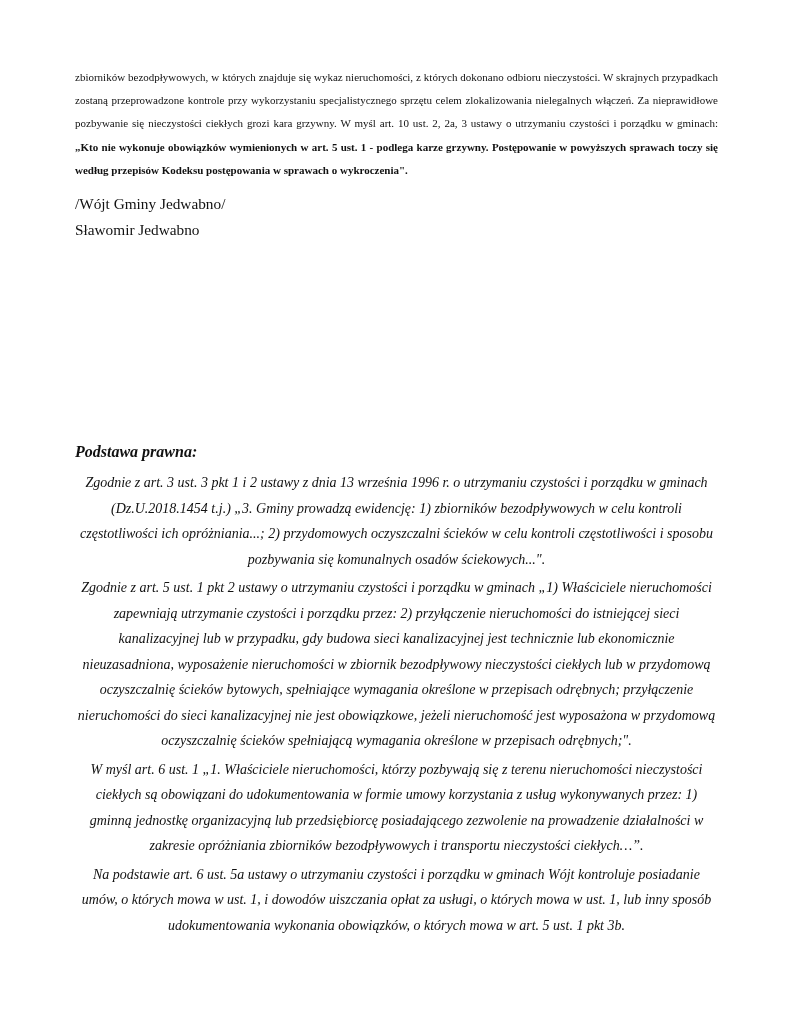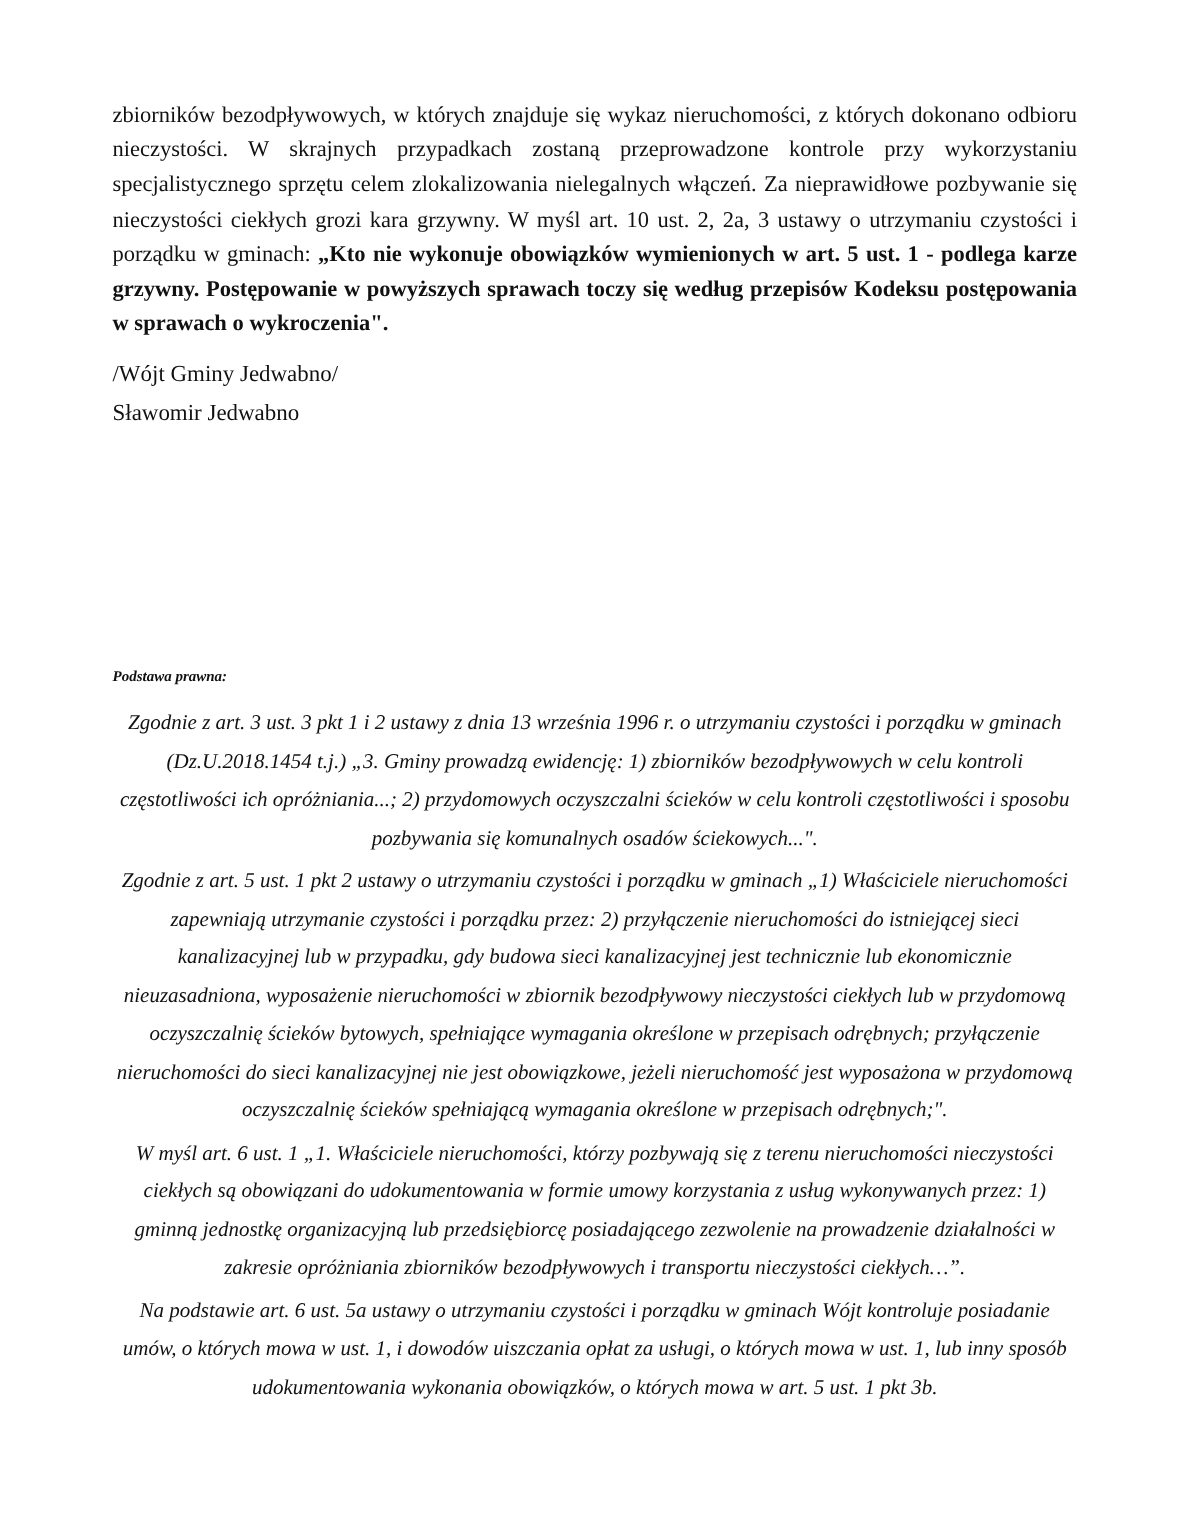--- a/index.html
+++ b/index.html
@@ -1,38 +1,38 @@
 <!DOCTYPE html>
 <html><head>
 <meta charset="utf-8">
 <style>
   html, body { margin: 0; padding: 0; background: #ffffff; }
   body { width: 791px; height: 1024px; position: relative; overflow: hidden; color: #111; }
   .page { position: absolute; left: 75px; top: 66px; width: 643px; }
   .main {
     font-family: "Liberation Serif", serif;
-    font-size: 15px;
+    font-size: 11px;
     line-height: 23.2px;
     text-align: justify;
     margin: 0;
   }
   .main b { font-weight: bold; }
   .sig {
     font-family: "Liberation Serif", serif;
     font-size: 15.3px;
     text-align: left;
     margin: 0;
     line-height: 26px;
   }
   .sig1 { margin-top: 9px; }
   .legal { position: absolute; left: 75px; top: 442px; width: 643px; }
   .legal-title {
     font-family: "Liberation Serif", serif;
     font-style: italic; font-weight: bold;
-    font-size: 10px; margin: 0 0 8px 0; line-height: 20px;
+    font-size: 16px; margin: 0 0 8px 0; line-height: 20px;
   }
   .legal p.par {
     font-family: "Liberation Serif", serif;
     font-style: italic;
     font-size: 14px;
     line-height: 25.5px;
     margin: 0 0 3px 0;
     text-align: center;
   }
 </style>

